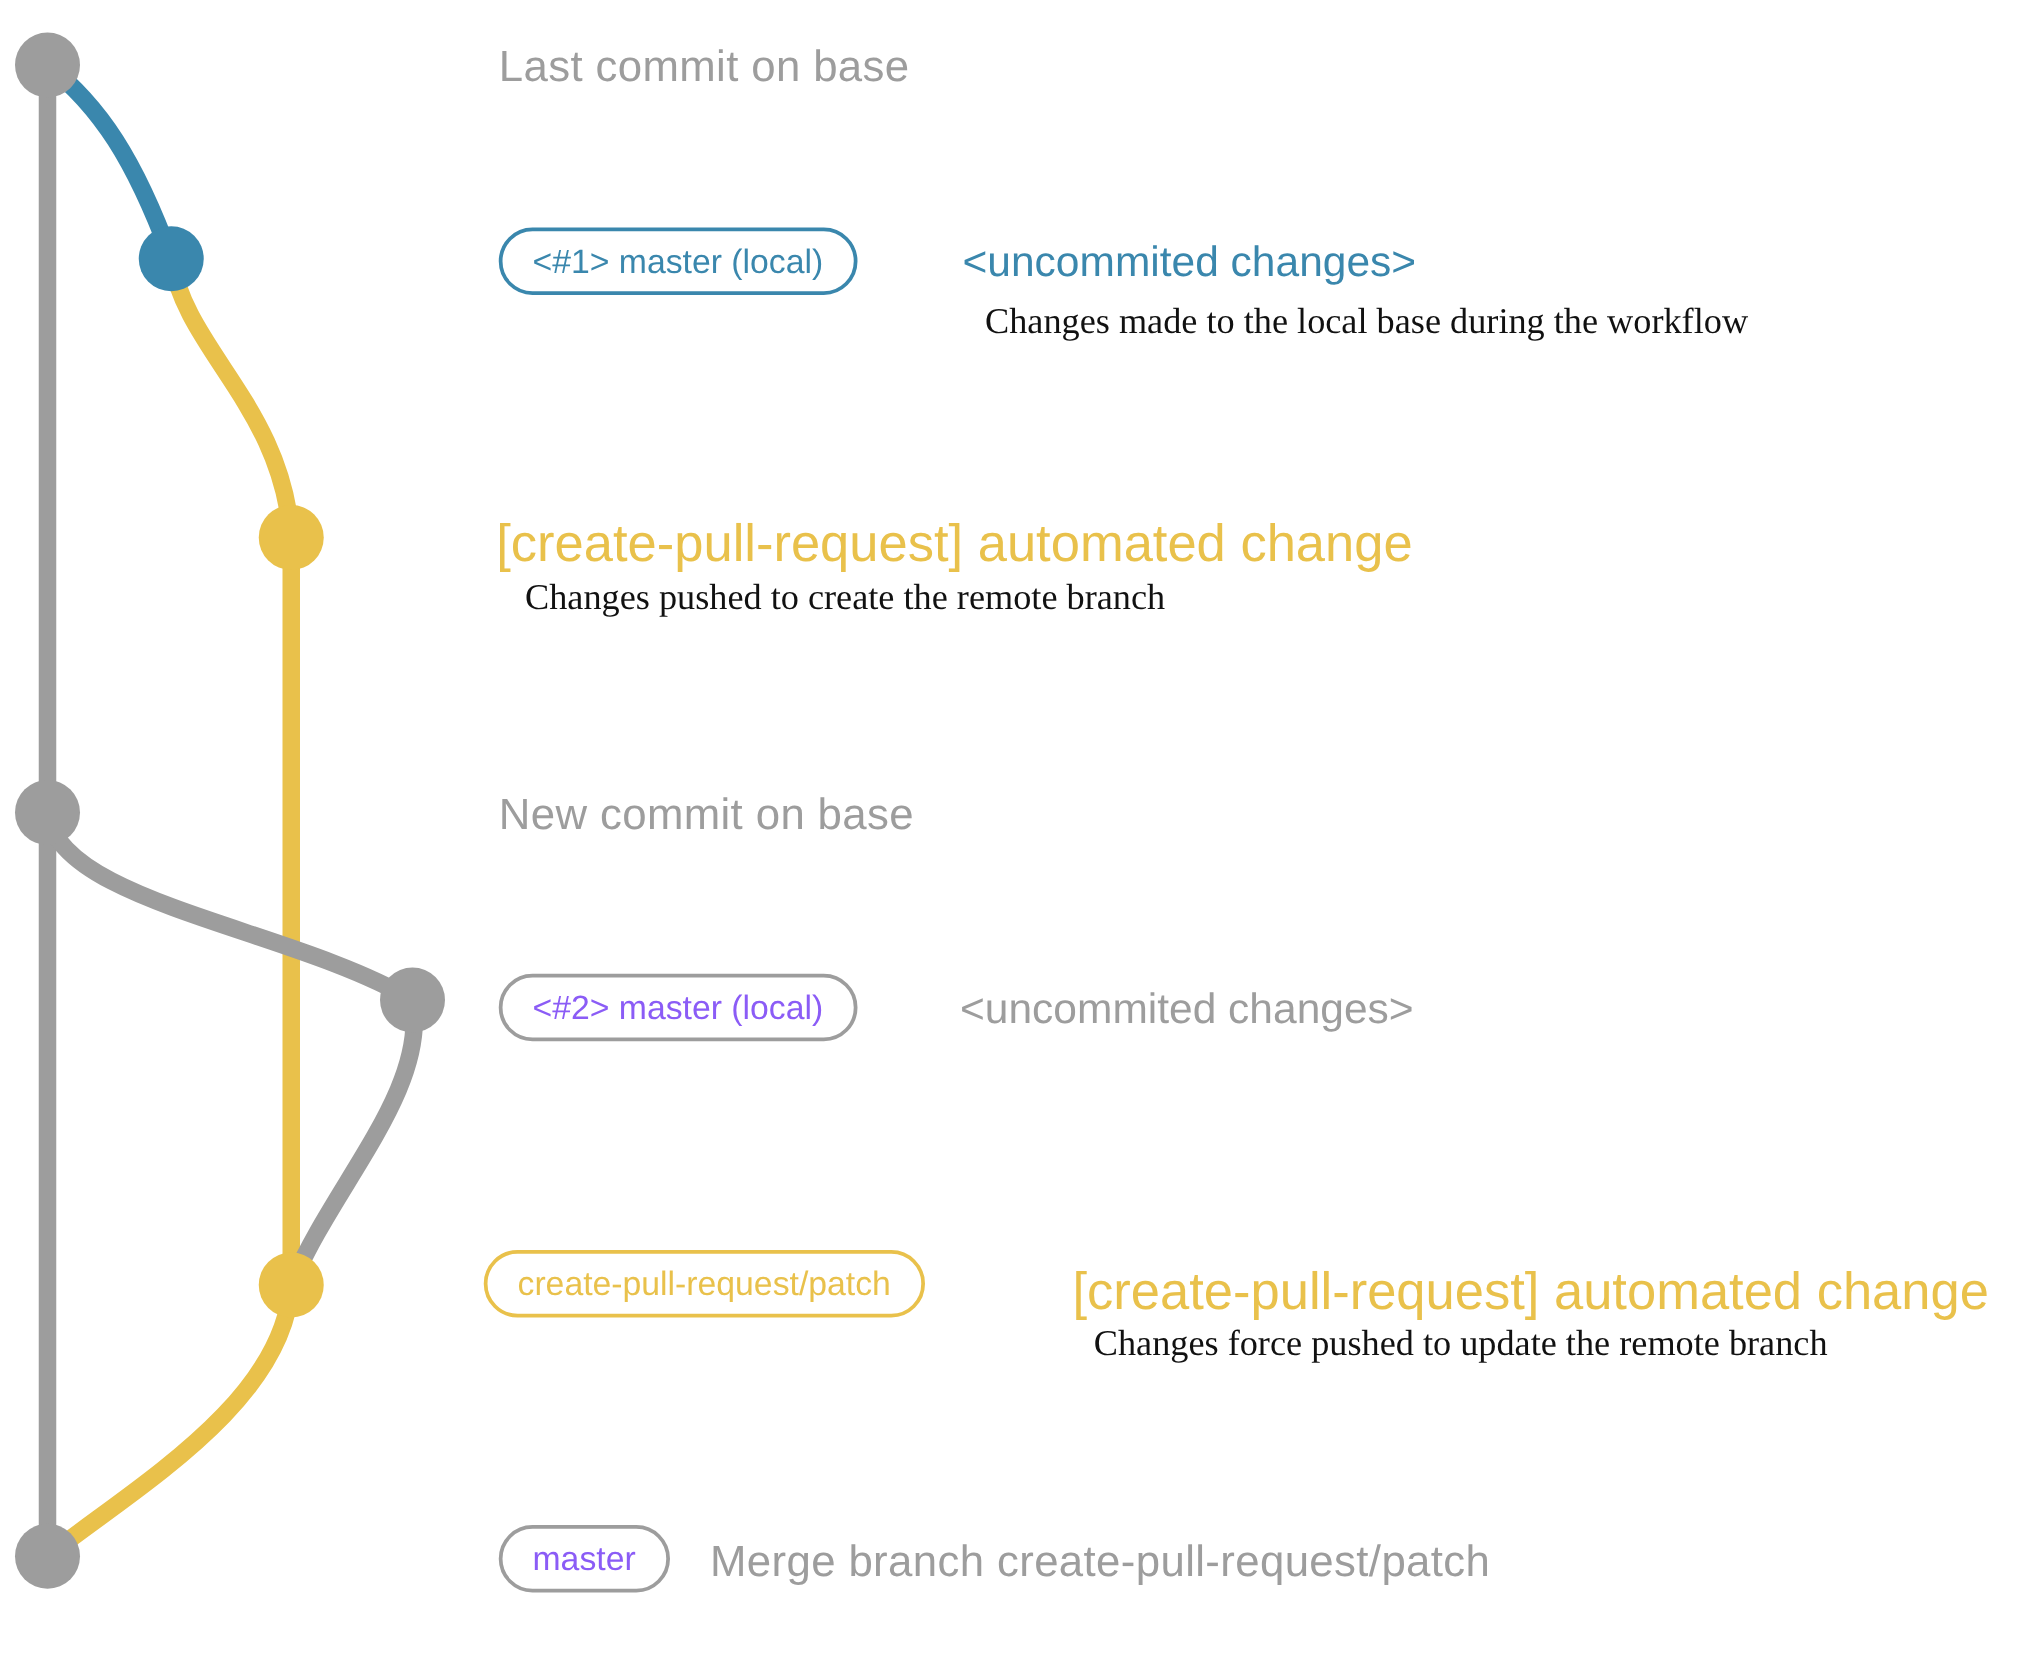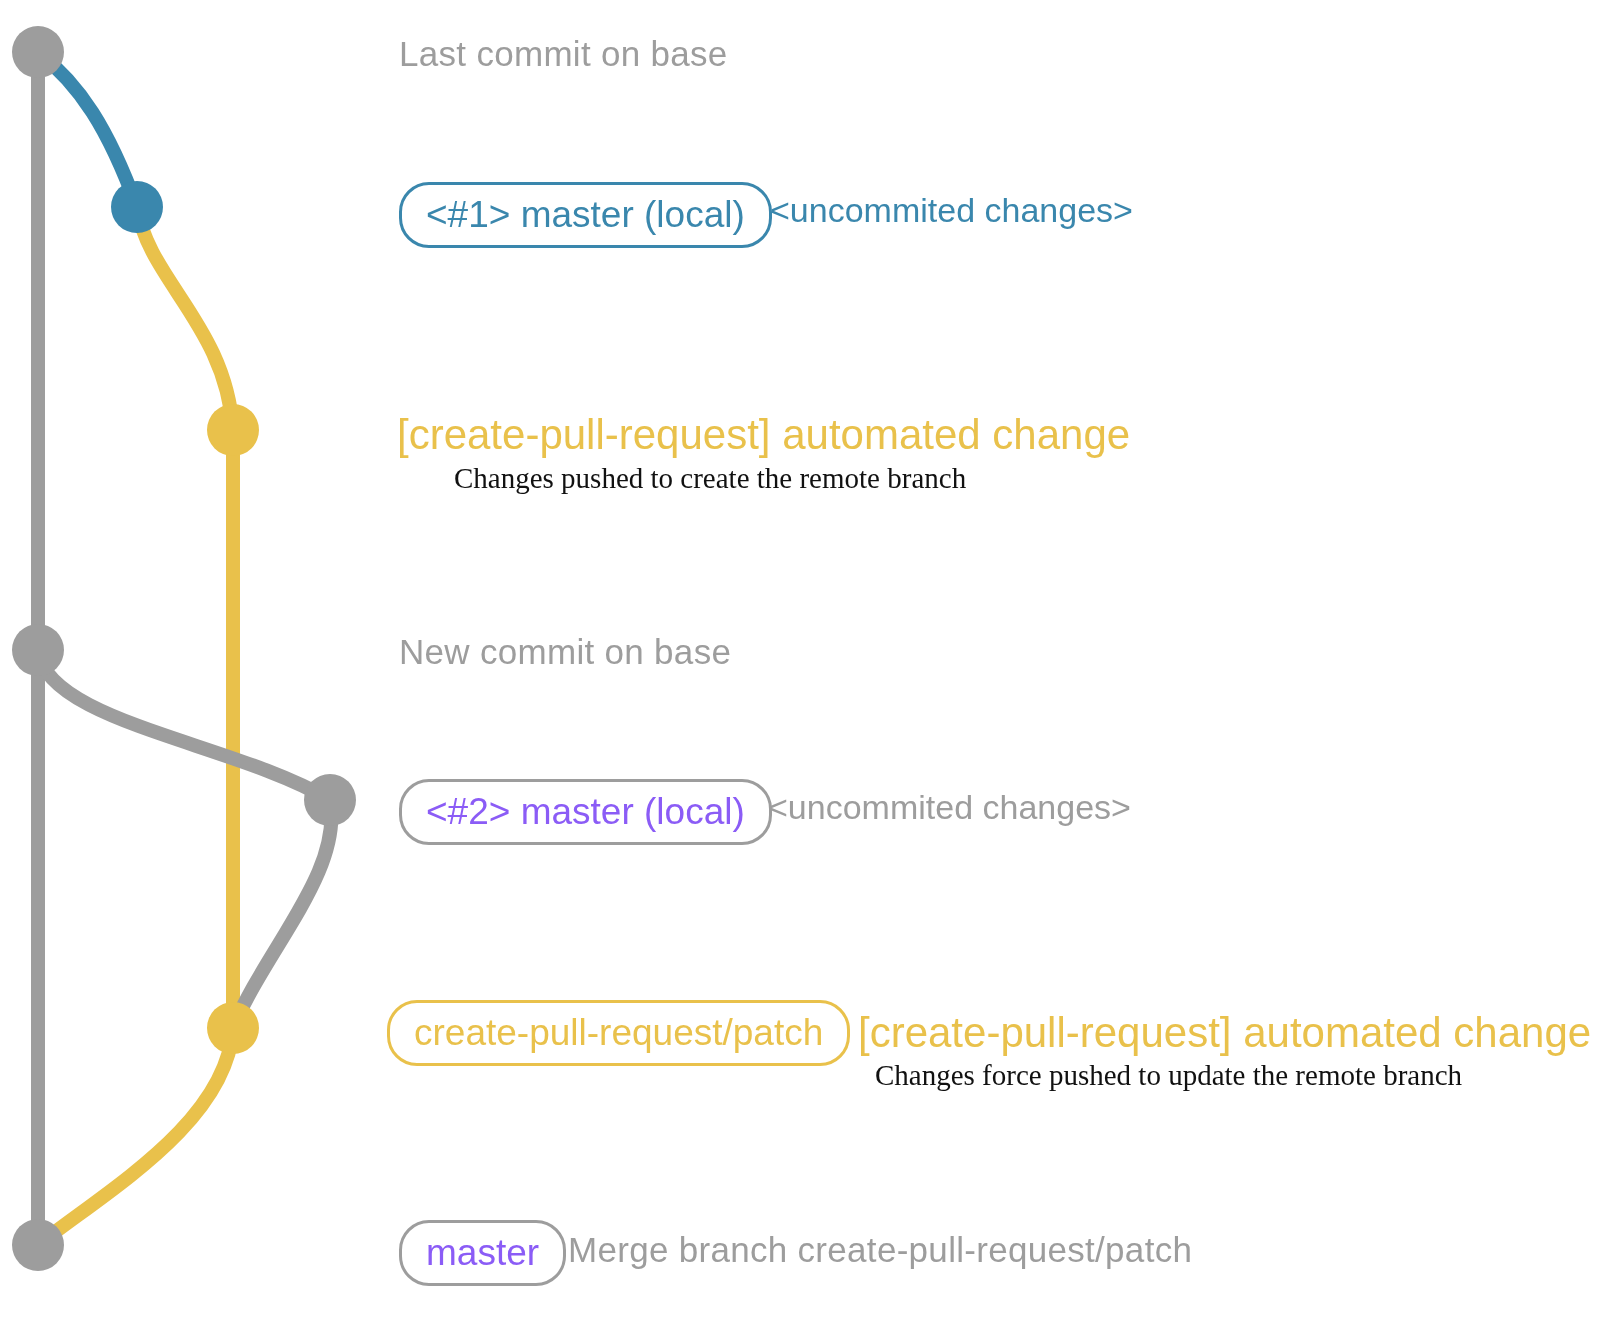--- a/index.html
+++ b/index.html
@@ -27,21 +27,21 @@
   .gray-title {
     color: #9d9d9d;
     font-size: 35px;
     letter-spacing: 0.3px;
   }
   .pill {
     display: inline-block;
     border: 3px solid;
     border-radius: 30px;
     padding: 8px 24px;
-    font-size: 37px;
+    font-size: 27px;
     line-height: 1.2;
     background: #ffffff;
     text-align: right;
   }
   .pill-blue  { color: #3a87ad; border-color: #3a87ad; }
   .pill-gray  { color: #8b5cf6; border-color: #9d9d9d; }
   .pill-yellow{ color: #e9c14b; border-color: #e9c14b; }
 
   .tag-blue   { color: #3a87ad; font-size: 34px; }
   .tag-gray   { color: #9d9d9d; font-size: 34px; }
@@ -76,23 +76,24 @@
     <circle cx="233" cy="1028" r="26" fill="#e9c14b"></circle>
     <circle cx="38" cy="1245" r="26" fill="#9d9d9d"></circle>
   </svg>
 
   <div class="abs gray-title" style="left:399px; top:34px;">Last commit on base</div>
 
   <div class="abs" style="left:399px; top:182px;">
     <span class="pill pill-blue">&lt;#1&gt; master (local)</span>
   </div>
   <div class="abs tag-blue" style="left:770px; top:191px;">&lt;uncommited changes&gt;</div>
+  <div class="abs caption" style="left:788px; top:241px;">Changes made to the local base during the workflow</div>
 
   <div class="abs tag-yellow" style="left:397px; top:411px;">[create-pull-request] automated change</div>
-  <div class="abs caption" style="left:420px; top:462px;margin-left:34px;">Changes pushed to create the remote branch</div>
+  <div class="abs caption" style="left:420px; top:462px;">Changes pushed to create the remote branch</div>
 
   <div class="abs gray-title" style="left:399px; top:632px;">New commit on base</div>
 
   <div class="abs" style="left:399px; top:779px;">
     <span class="pill pill-gray">&lt;#2&gt; master (local)</span>
   </div>
   <div class="abs tag-gray" style="left:768px; top:788px;">&lt;uncommited changes&gt;</div>
 
   <div class="abs" style="left:387px; top:1000px;">
     <span class="pill pill-yellow">create-pull-request/patch</span>

